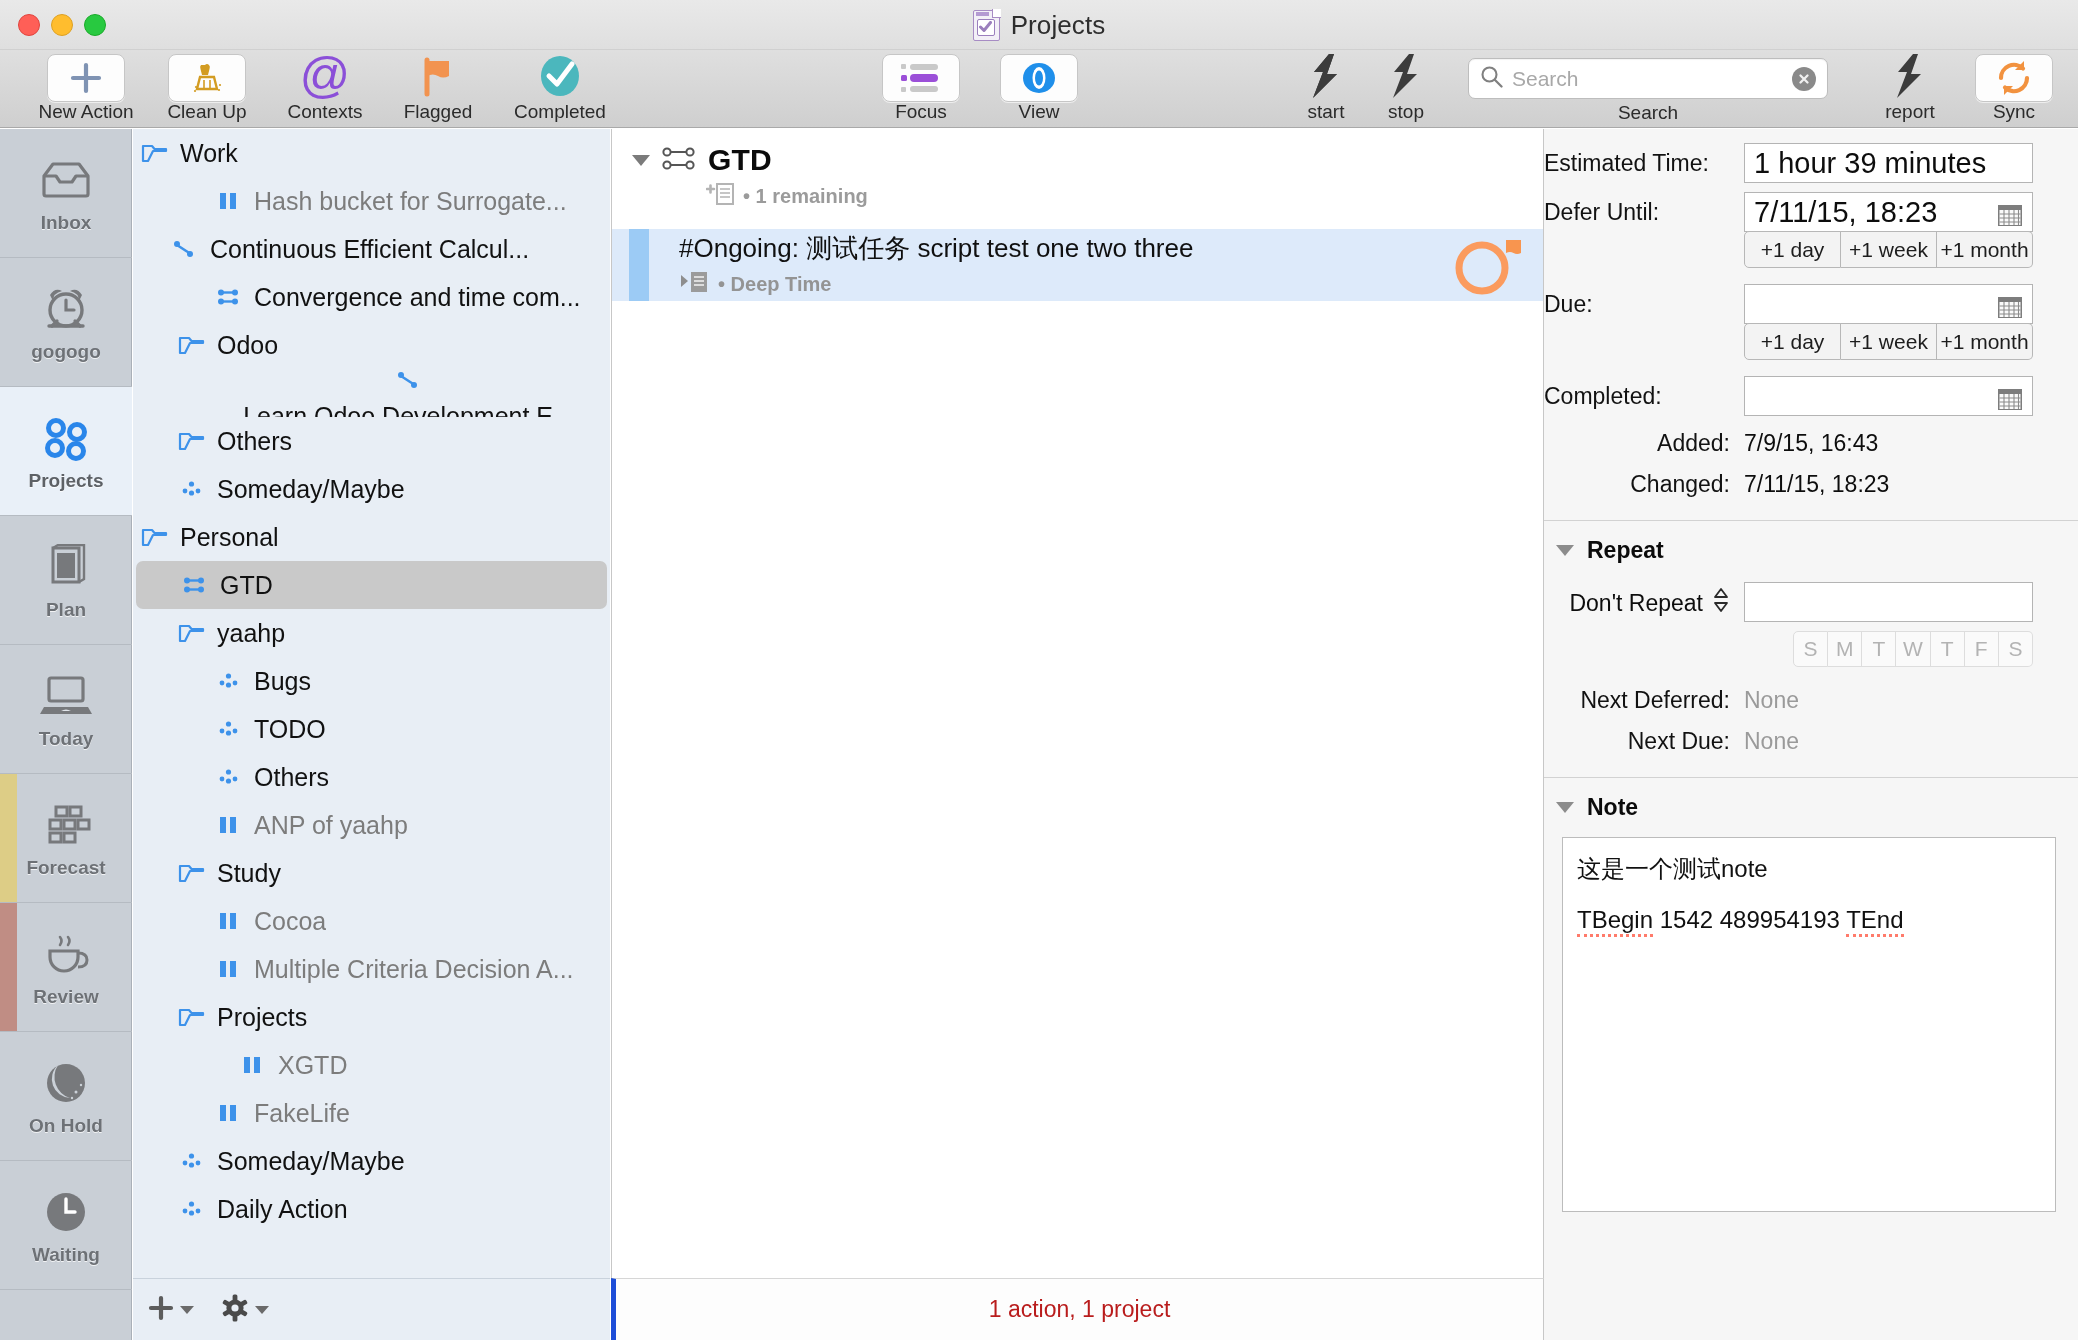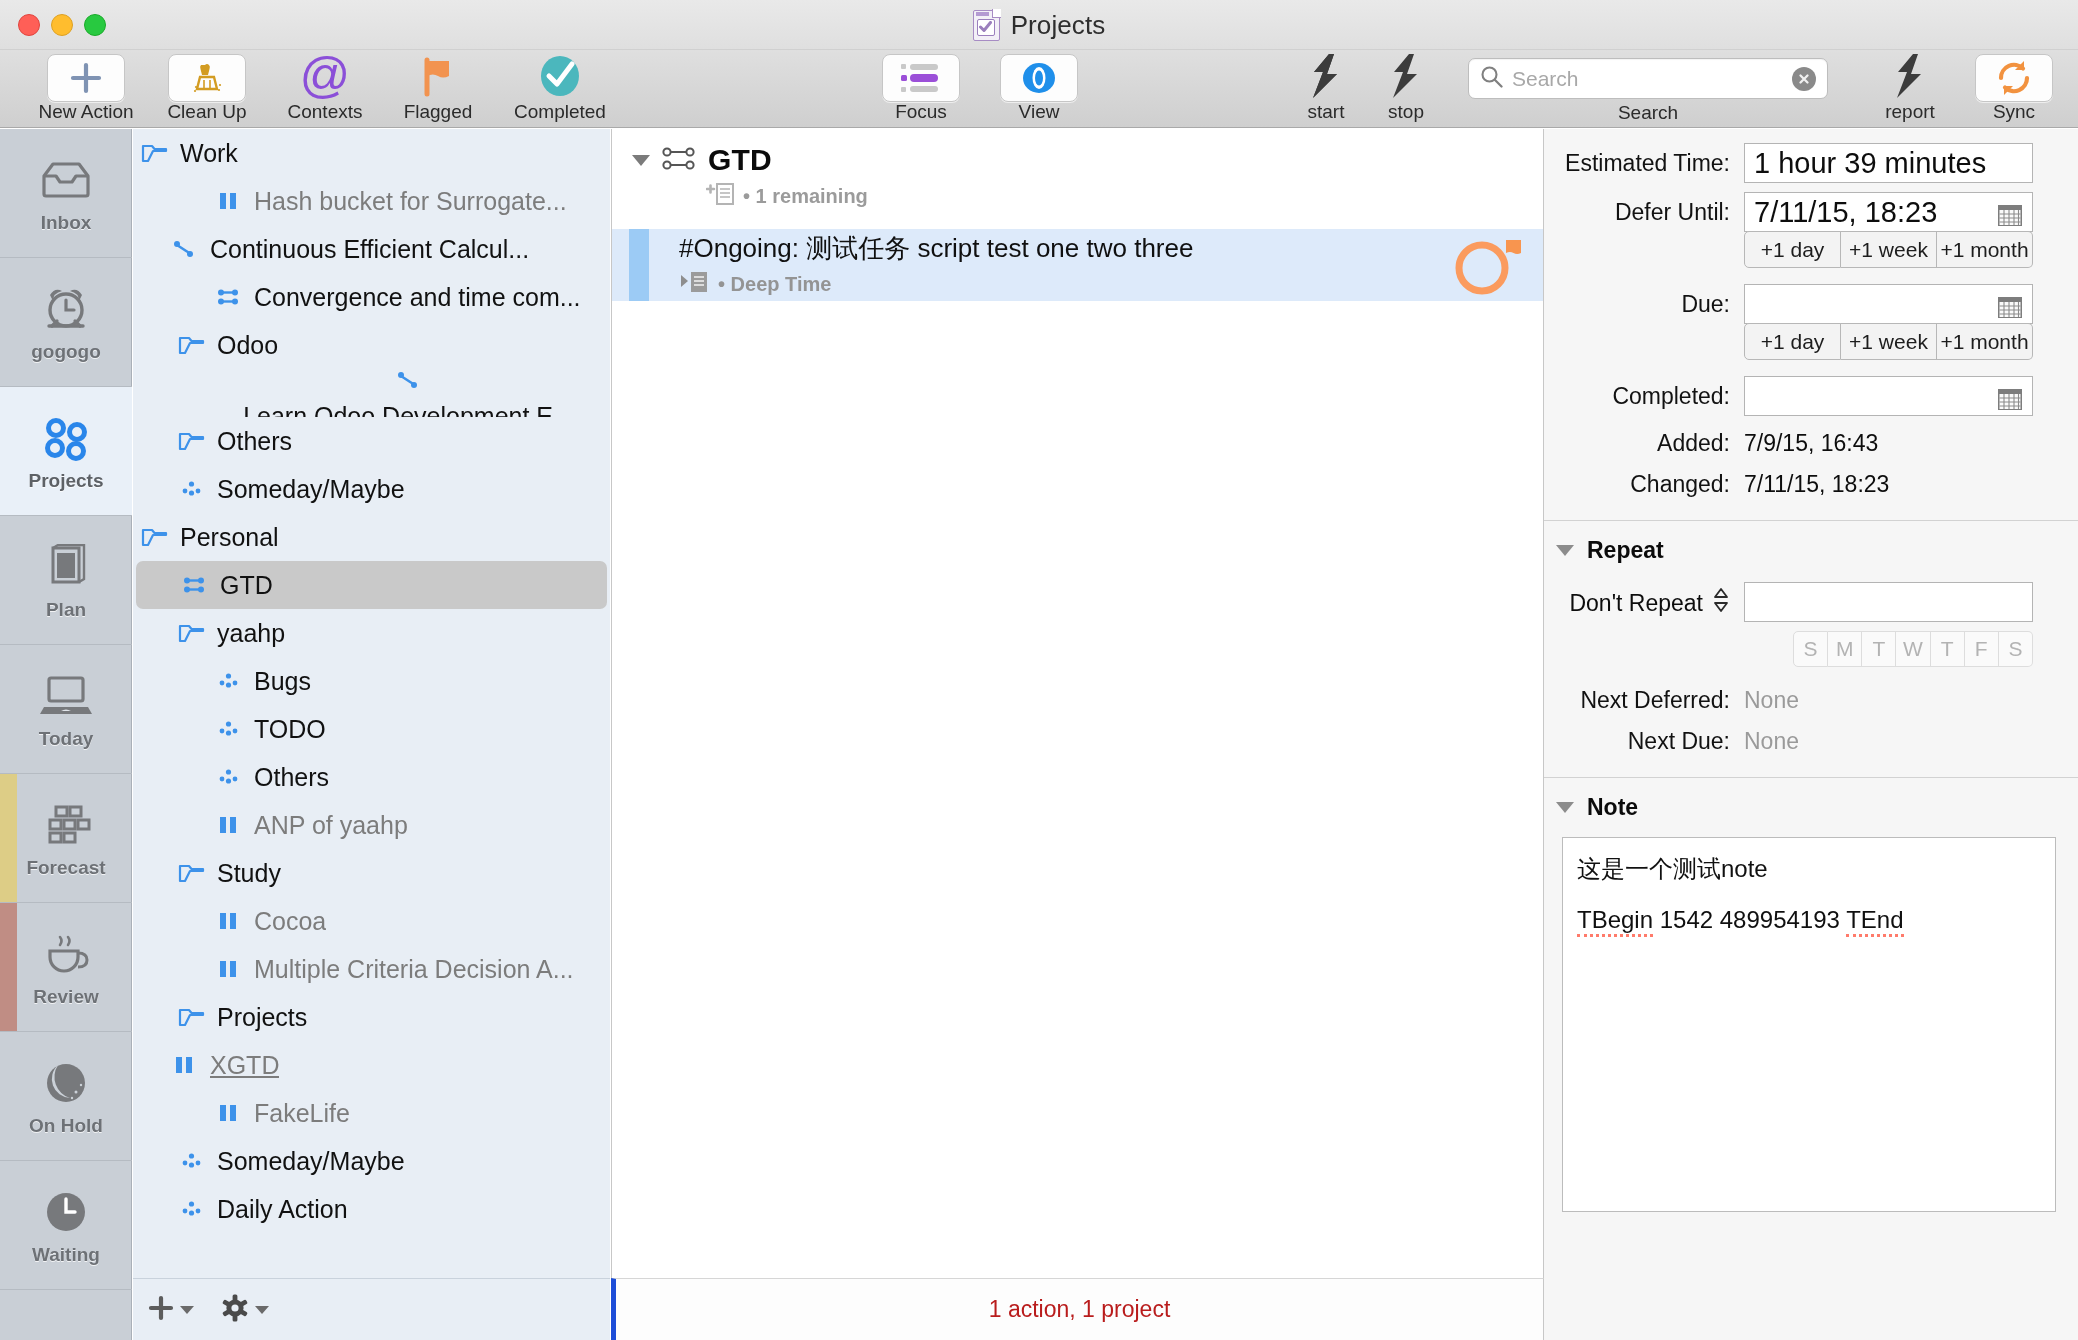--- a/index.html
+++ b/index.html
@@ -167,21 +167,21 @@
     font-size:23px; color:#b91c1c;
   }
 
   
   .inspector {
     position:absolute; right:0; top:129px; width:534px; bottom:0;
     background:#f6f6f6; overflow:hidden;
   }
   .insprow { display:flex; align-items:flex-start; margin-bottom:0; }
   .insplabel {
-    width:200px; min-width:200px; text-align:right; padding-right:14px;
+    width:200px; min-width:200px; text-align:left; padding-right:14px;
     font-size:23px; color:#121212; padding-top:7px;
   }
   .inspval { flex:1; }
   .txtfield {
     height:40px; background:#fff; border:1px solid #b4b4b4;
     display:flex; align-items:center; padding:0 9px; font-size:29px; color:#0d0d0d;
     width:289px; justify-content:space-between;
   }
   .txtfield .v { white-space:nowrap; }
   .segbtns { display:flex; width:289px; margin-top:-1px;}
@@ -693,21 +693,21 @@
         <span class="tlbl">Multiple Criteria Decision A...</span>
       </div>
       <div class="treerow" style="padding-left: 45px;">
         <span class="ticon">
           <svg width="28" height="24" viewBox="0 0 28 24">
             <path d="M2 20 V5 h9 l2.5 3 h11.5 v2 H12 L7 20z" fill="none" stroke="#3d92ea" stroke-width="2.2" stroke-linejoin="round"></path>
           </svg>
         </span>
         <span class="tlbl">Projects</span>
       </div>
-      <div class="treerow dim" style="padding-left: 38px; text-decoration: underline;">
+      <div class="treerow dim" style="padding-left: 106px;">
         <span class="ticon">
           <svg width="28" height="22" viewBox="0 0 28 22">
             <rect x="5" y="3" width="6" height="16" fill="#3d92ea"></rect>
             <rect x="15" y="3" width="6" height="16" fill="#3d92ea"></rect>
           </svg>
         </span>
         <span class="tlbl">XGTD</span>
       </div>
       <div class="treerow dim" style="padding-left: 82px;">
         <span class="ticon">

